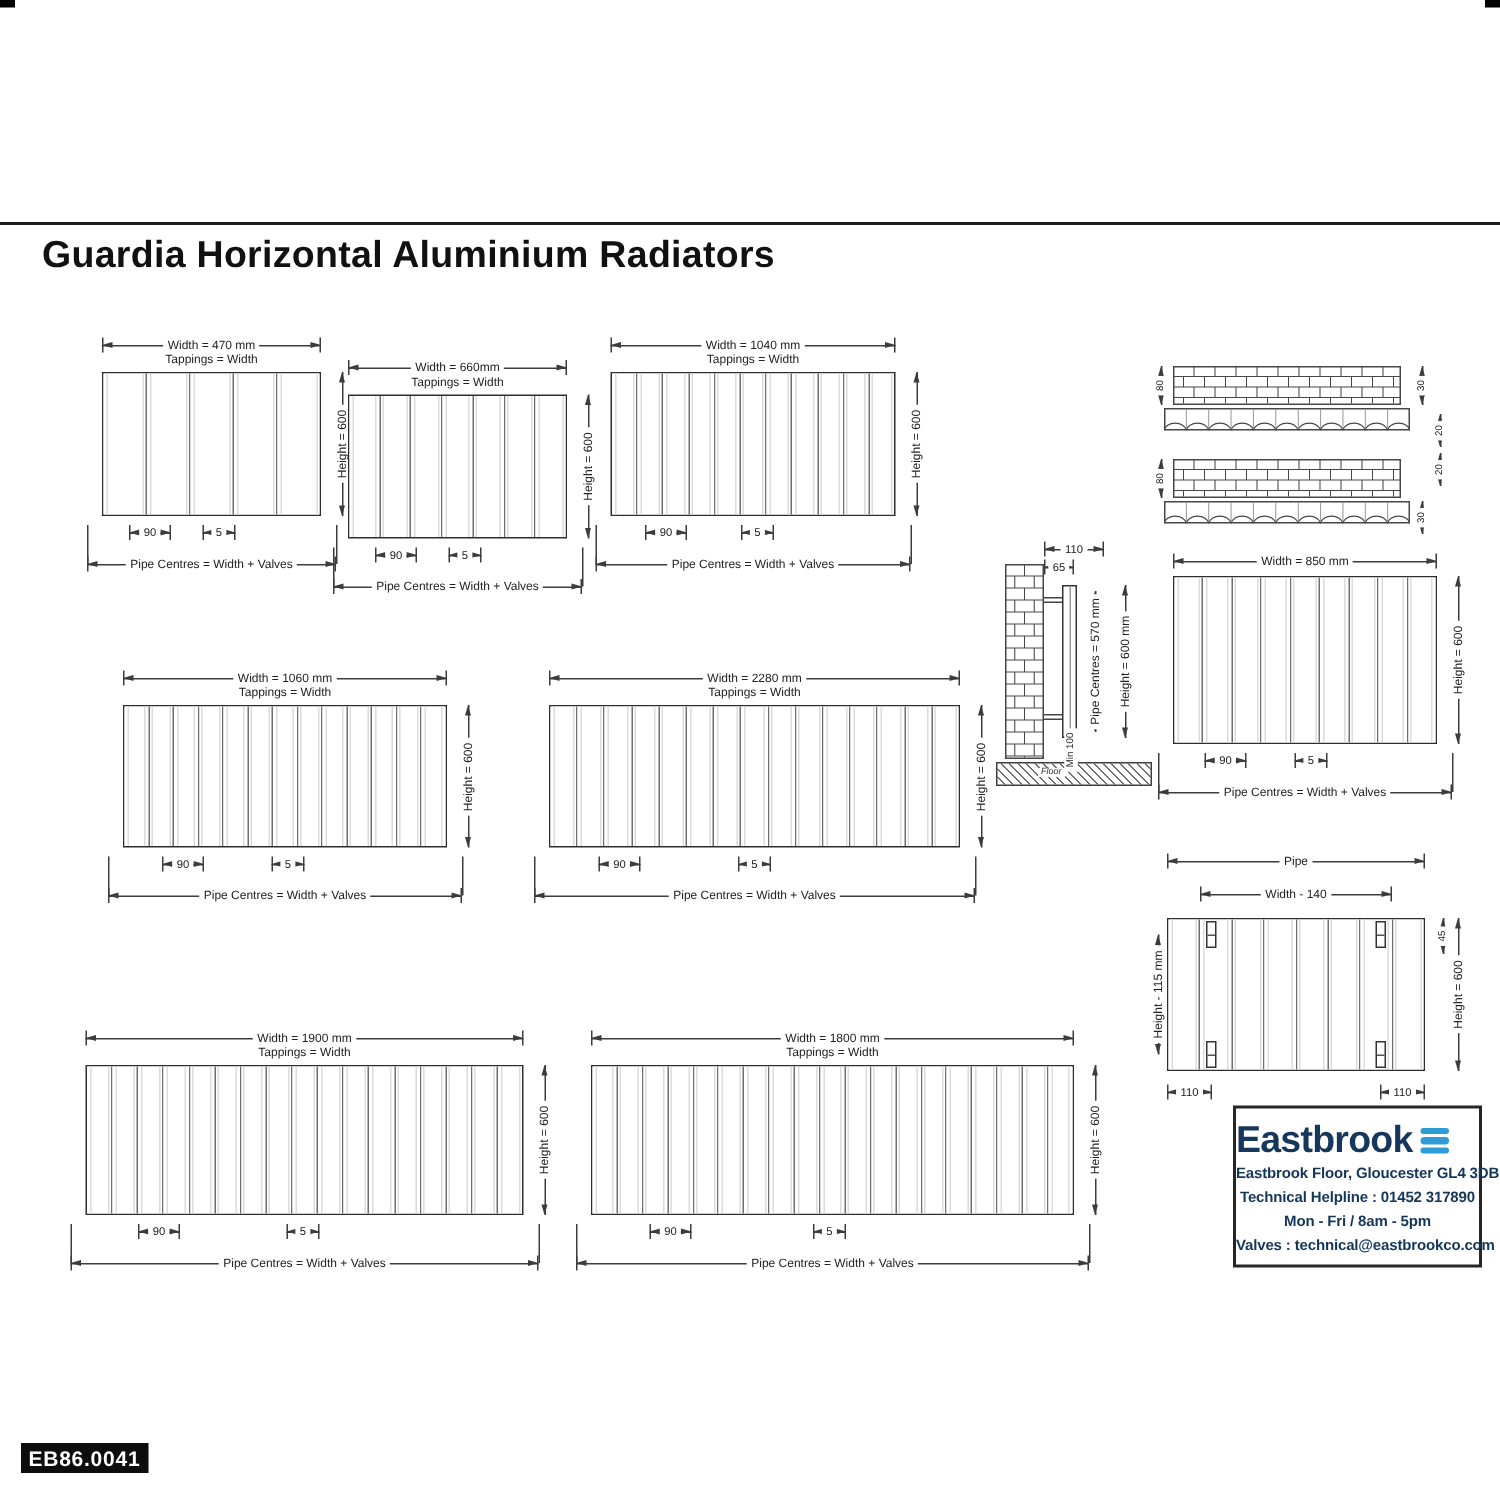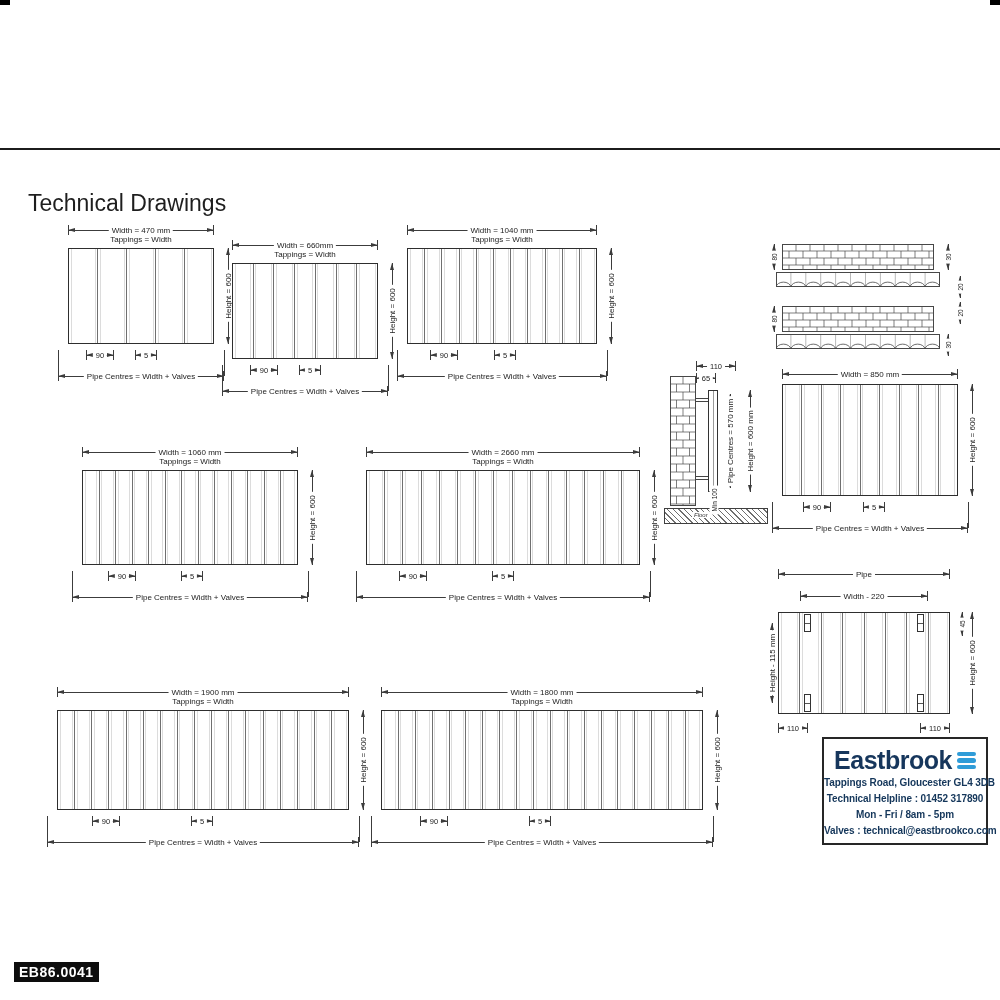--- a/index.html
+++ b/index.html
@@ -53,46 +53,46 @@
   .bkline { position:absolute; border-top:1px solid #444; border-bottom:1px solid #444; height:4px; }
   .floor { position:absolute; border:1px solid #3f3f3f;
            background:repeating-linear-gradient(45deg,#fff 0 3px,#6e6e6e 3px 4px); }
   .floor-lb { position:absolute; font-size:6px; font-style:italic; background:#fff; padding:0 2px; color:#333; }
   .bracket { position:absolute; border:1px solid #333; background:#fff; }
   .bracket::after { content:""; position:absolute; left:0; right:0; top:50%; height:1px; background:#555; }
 
   
   #logo-box { position:absolute; left:822px; top:737px; width:166px; height:108px;
               border:2px solid #262626; background:#fff; text-align:center; padding-top:7px; }
-  .brand-row { display:flex; align-items:center; justify-content:center; gap:5px; }
+  .brand-row { display:flex; align-items:center; justify-content:flex-start; gap:5px; }
   .brand { font-size:25px; font-weight:700; letter-spacing:-0.5px; }
   .brand-icon { display:inline-flex; flex-direction:column; gap:2px; }
   .brand-icon i { display:block; width:19px; height:4.5px; border-radius:2.5px; }
   .lb-line { font-size:10px; line-height:16px; font-weight:600; letter-spacing:-0.1px; white-space:nowrap; }
 </style>
 </head>
 <body>
 
 <div id="sheet">
   <div class="corner-mark" style="left:0;top:0;width:10px;height:5px;"></div>
   <div class="corner-mark" style="right:0;top:0;width:10px;height:5px;"></div>
   <div id="top-rule"></div>
 
-  <div id="subtitle">Technical Drawings</div>
+  <div id="title">Guardia Horizontal Aluminium Radiators</div>
 
   <div id="logo-box">
     <div class="brand-row">
       <span class="brand" style="color: rgb(22, 54, 92);">Eastbrook</span>
       <span class="brand-icon">
           <i style="background: rgb(47, 156, 216);"></i>
           <i style="background: rgb(47, 156, 216);"></i>
           <i style="background: rgb(47, 156, 216);"></i>
         </span>
     </div>
-    <div class="lb-line" style="color: rgb(20, 54, 90);">Tappings Road, Gloucester GL4 3DB</div>
+    <div class="lb-line" style="color: rgb(20, 54, 90);">Eastbrook Floor, Gloucester GL4 3DB</div>
     <div class="lb-line" style="color: rgb(20, 54, 90);">Technical Helpline : 01452 317890</div>
     <div class="lb-line" style="color: rgb(20, 54, 90);">Mon - Fri / 8am - 5pm</div>
     <div class="lb-line" style="color: rgb(20, 54, 90);">Valves : technical@eastbrookco.com</div>
   </div>
 
   <div id="doc-code">EB86.0041</div>
 <div class="fv" style="left: 52px; top: 224px; width: 194px; height: 164px;">
       <div class="dim-h" style="left: 16px; top: 0px; width: 146px;">
         <i class="dl"></i>
         <i class="al"></i>
@@ -308,21 +308,21 @@
         <span class="lb">Pipe Centres = Width + Valves</span>
       </div>
     </div>
     <div class="fv" style="left: 350px; top: 446px; width: 322px; height: 163px;">
       <div class="dim-h" style="left: 16px; top: 0px; width: 274px;">
         <i class="dl"></i>
         <i class="al"></i>
         <i class="ar"></i>
         <i class="tk tkl"></i>
         <i class="tk tkr"></i>
-        <span class="lb">Width = 2660 mm</span>
+        <span class="lb">Width = 2280 mm</span>
       </div>
       <div class="tap" style="left: 16px; top: 11px; width: 274px;">Tappings = Width</div>
       <div class="rbody" style="left: 16px; top: 24px; width: 274px; height: 95px;">
         <div class="panel"></div>
         <div class="panel"></div>
         <div class="panel"></div>
         <div class="panel"></div>
         <div class="panel"></div>
         <div class="panel"></div>
         <div class="panel"></div>
@@ -423,21 +423,21 @@
       <div class="vtick" style="left: 318px; top: 130px; height: 26px;"></div>
       <div class="dim-h" style="left: 6px; top: 150px; width: 312px;">
         <i class="dl"></i>
         <i class="al"></i>
         <i class="ar"></i>
         <i class="tk tkl"></i>
         <i class="tk tkr"></i>
         <span class="lb">Pipe Centres = Width + Valves</span>
       </div>
     </div>
-    <div class="fv" style="left: 365px; top: 686px; width: 370px; height: 168px;">
+    <div class="fv" style="left: 378px; top: 686px; width: 370px; height: 168px;">
       <div class="dim-h" style="left: 16px; top: 0px; width: 322px;">
         <i class="dl"></i>
         <i class="al"></i>
         <i class="ar"></i>
         <i class="tk tkl"></i>
         <i class="tk tkr"></i>
         <span class="lb">Width = 1800 mm</span>
       </div>
       <div class="tap" style="left: 16px; top: 11px; width: 322px;">Tappings = Width</div>
       <div class="rbody" style="left: 16px; top: 24px; width: 322px; height: 100px;">
@@ -802,21 +802,21 @@
         <i class="tk tkl"></i>
         <i class="tk tkr"></i>
         <span class="lb">Pipe</span>
       </div>
       <div class="dim-h" style="left: 34px; top: 22px; width: 128px;">
         <i class="dl"></i>
         <i class="al"></i>
         <i class="ar"></i>
         <i class="tk tkl"></i>
         <i class="tk tkr"></i>
-        <span class="lb">Width - 220</span>
+        <span class="lb">Width - 140</span>
       </div>
       <div class="rbody" style="left: 12px; top: 44px; width: 172px; height: 102px;">
         <div class="panel"></div>
         <div class="panel"></div>
         <div class="panel"></div>
         <div class="panel"></div>
         <div class="panel"></div>
         <div class="panel"></div>
         <div class="panel"></div>
         <div class="panel"></div>

